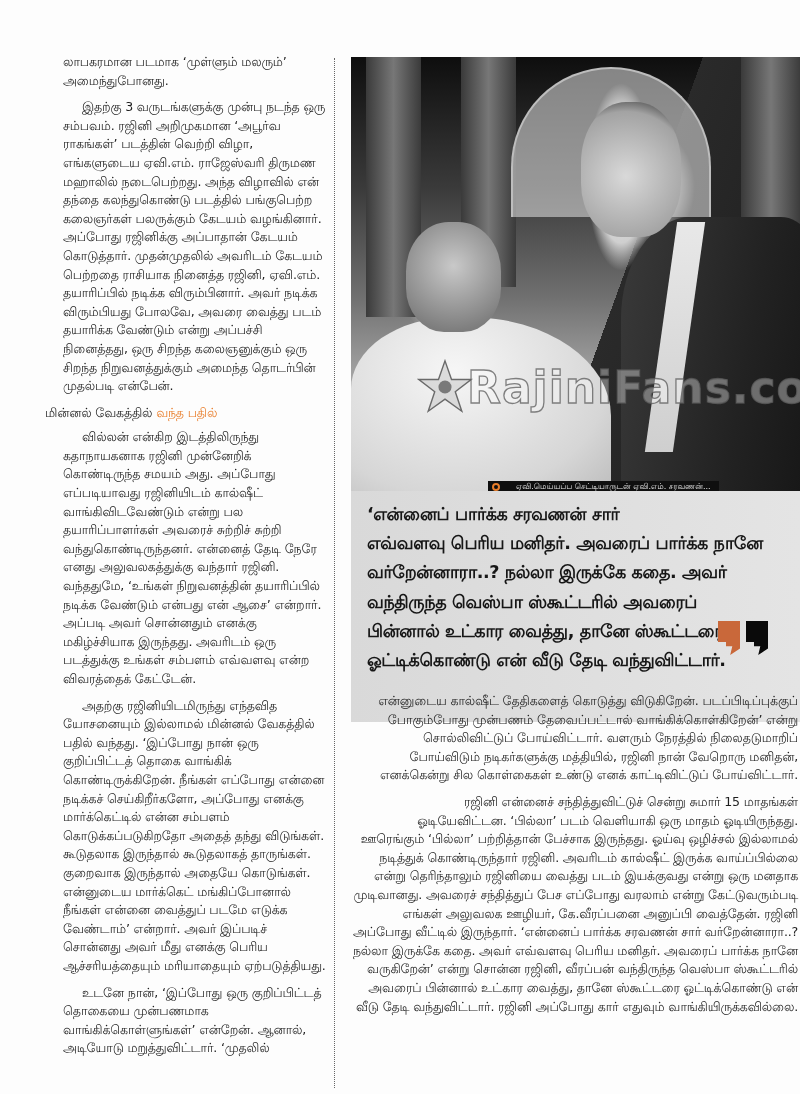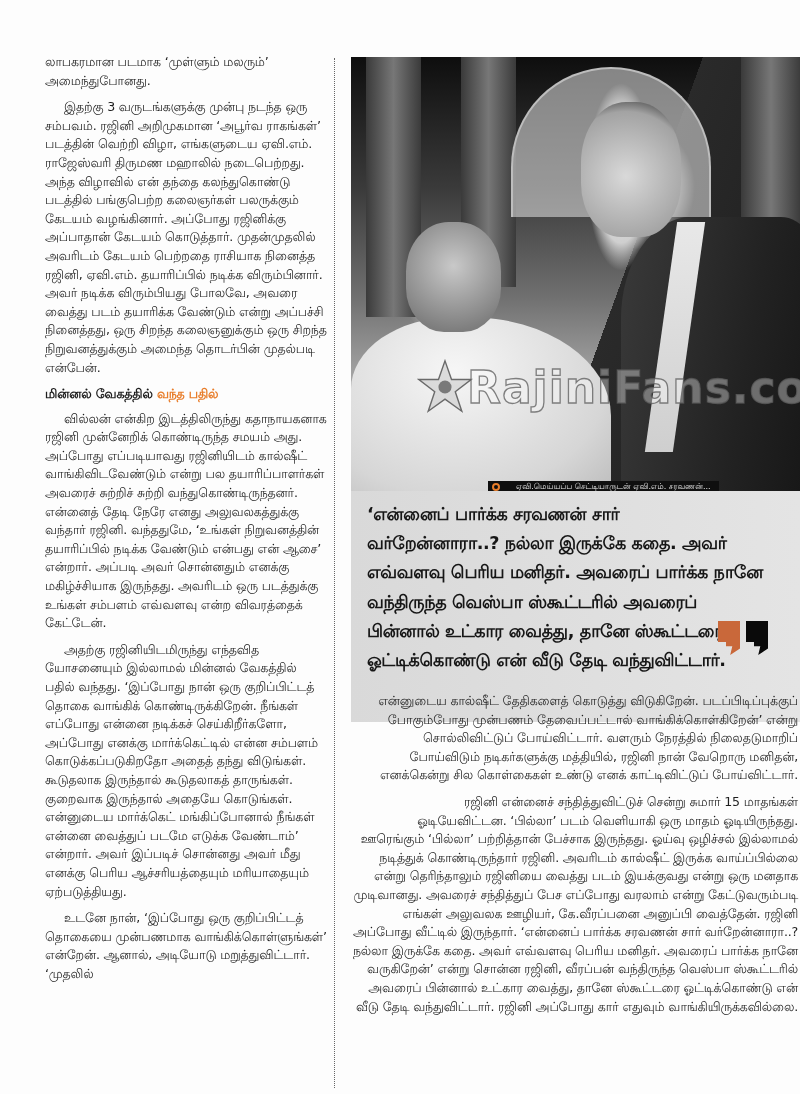--- a/index.html
+++ b/index.html
@@ -3,23 +3,23 @@
   <meta charset="utf-8">
   <style>
     * { box-sizing: border-box; margin: 0; padding: 0; }
     html, body { width: 800px; height: 1094px; background: #fdfdfd; overflow: hidden; }
     body { position: relative; font-family: "DejaVu Sans", sans-serif; color: #1e1e1e; }
 
     .left-col {
       position: absolute; left: 45px; top: 53px; width: 282px;
       font-size: 12.6px; line-height: 18.6px; letter-spacing: -0.2px;
     }
-    .left-col p { margin-bottom: 8px; }
+    .left-col p { margin-bottom: 8px; margin-left: 18px; }
     .left-col p.indent { text-indent: 19px; }
-    .subhead { font-weight: bold; font-size: 12.6px; margin: 6px 0 6px 0; letter-spacing: -0.2px; }
+    .subhead { font-weight: normal; font-size: 12.6px; margin: 6px 0 6px 0; letter-spacing: -0.2px; }
     .subhead .accent { color: #e87d2a; }
 
     .divider {
       position: absolute; left: 334px; top: 58px; height: 1030px;
       border-left: 1px dotted #666;
     }
 
     .photo {
       position: absolute; left: 351px; top: 57px; width: 449px; height: 434px;
       background:
@@ -131,22 +131,22 @@
   </div>
 
   <div class="caption">
     <span class="ring"></span>
     <span>ஏவி.மெய்யப்ப செட்டியாருடன் ஏவி.எம். சரவணன்...</span>
   </div>
 </div>
 
 <div class="pullquote">
   <div>‘என்னைப் பார்க்க சரவணன் சார்</div>
+  <div>எவ்வளவு பெரிய மனிதர். அவரைப் பார்க்க நானே</div>
   <div>வர்றேன்னாரா..? நல்லா இருக்கே கதை. அவர்</div>
-  <div>எவ்வளவு பெரிய மனிதர். அவரைப் பார்க்க நானே</div>
   <div>வந்திருந்த வெஸ்பா ஸ்கூட்டரில் அவரைப்</div>
   <div>பின்னால் உட்கார வைத்து, தானே ஸ்கூட்டரை</div>
   <div>ஓட்டிக்கொண்டு என் வீடு தேடி வந்துவிட்டார்.</div>
   <div class="quote-marks">
     <span class="qm orange"></span>
     <span class="qm black"></span>
   </div>
 </div>
 
 <div class="right-col">

